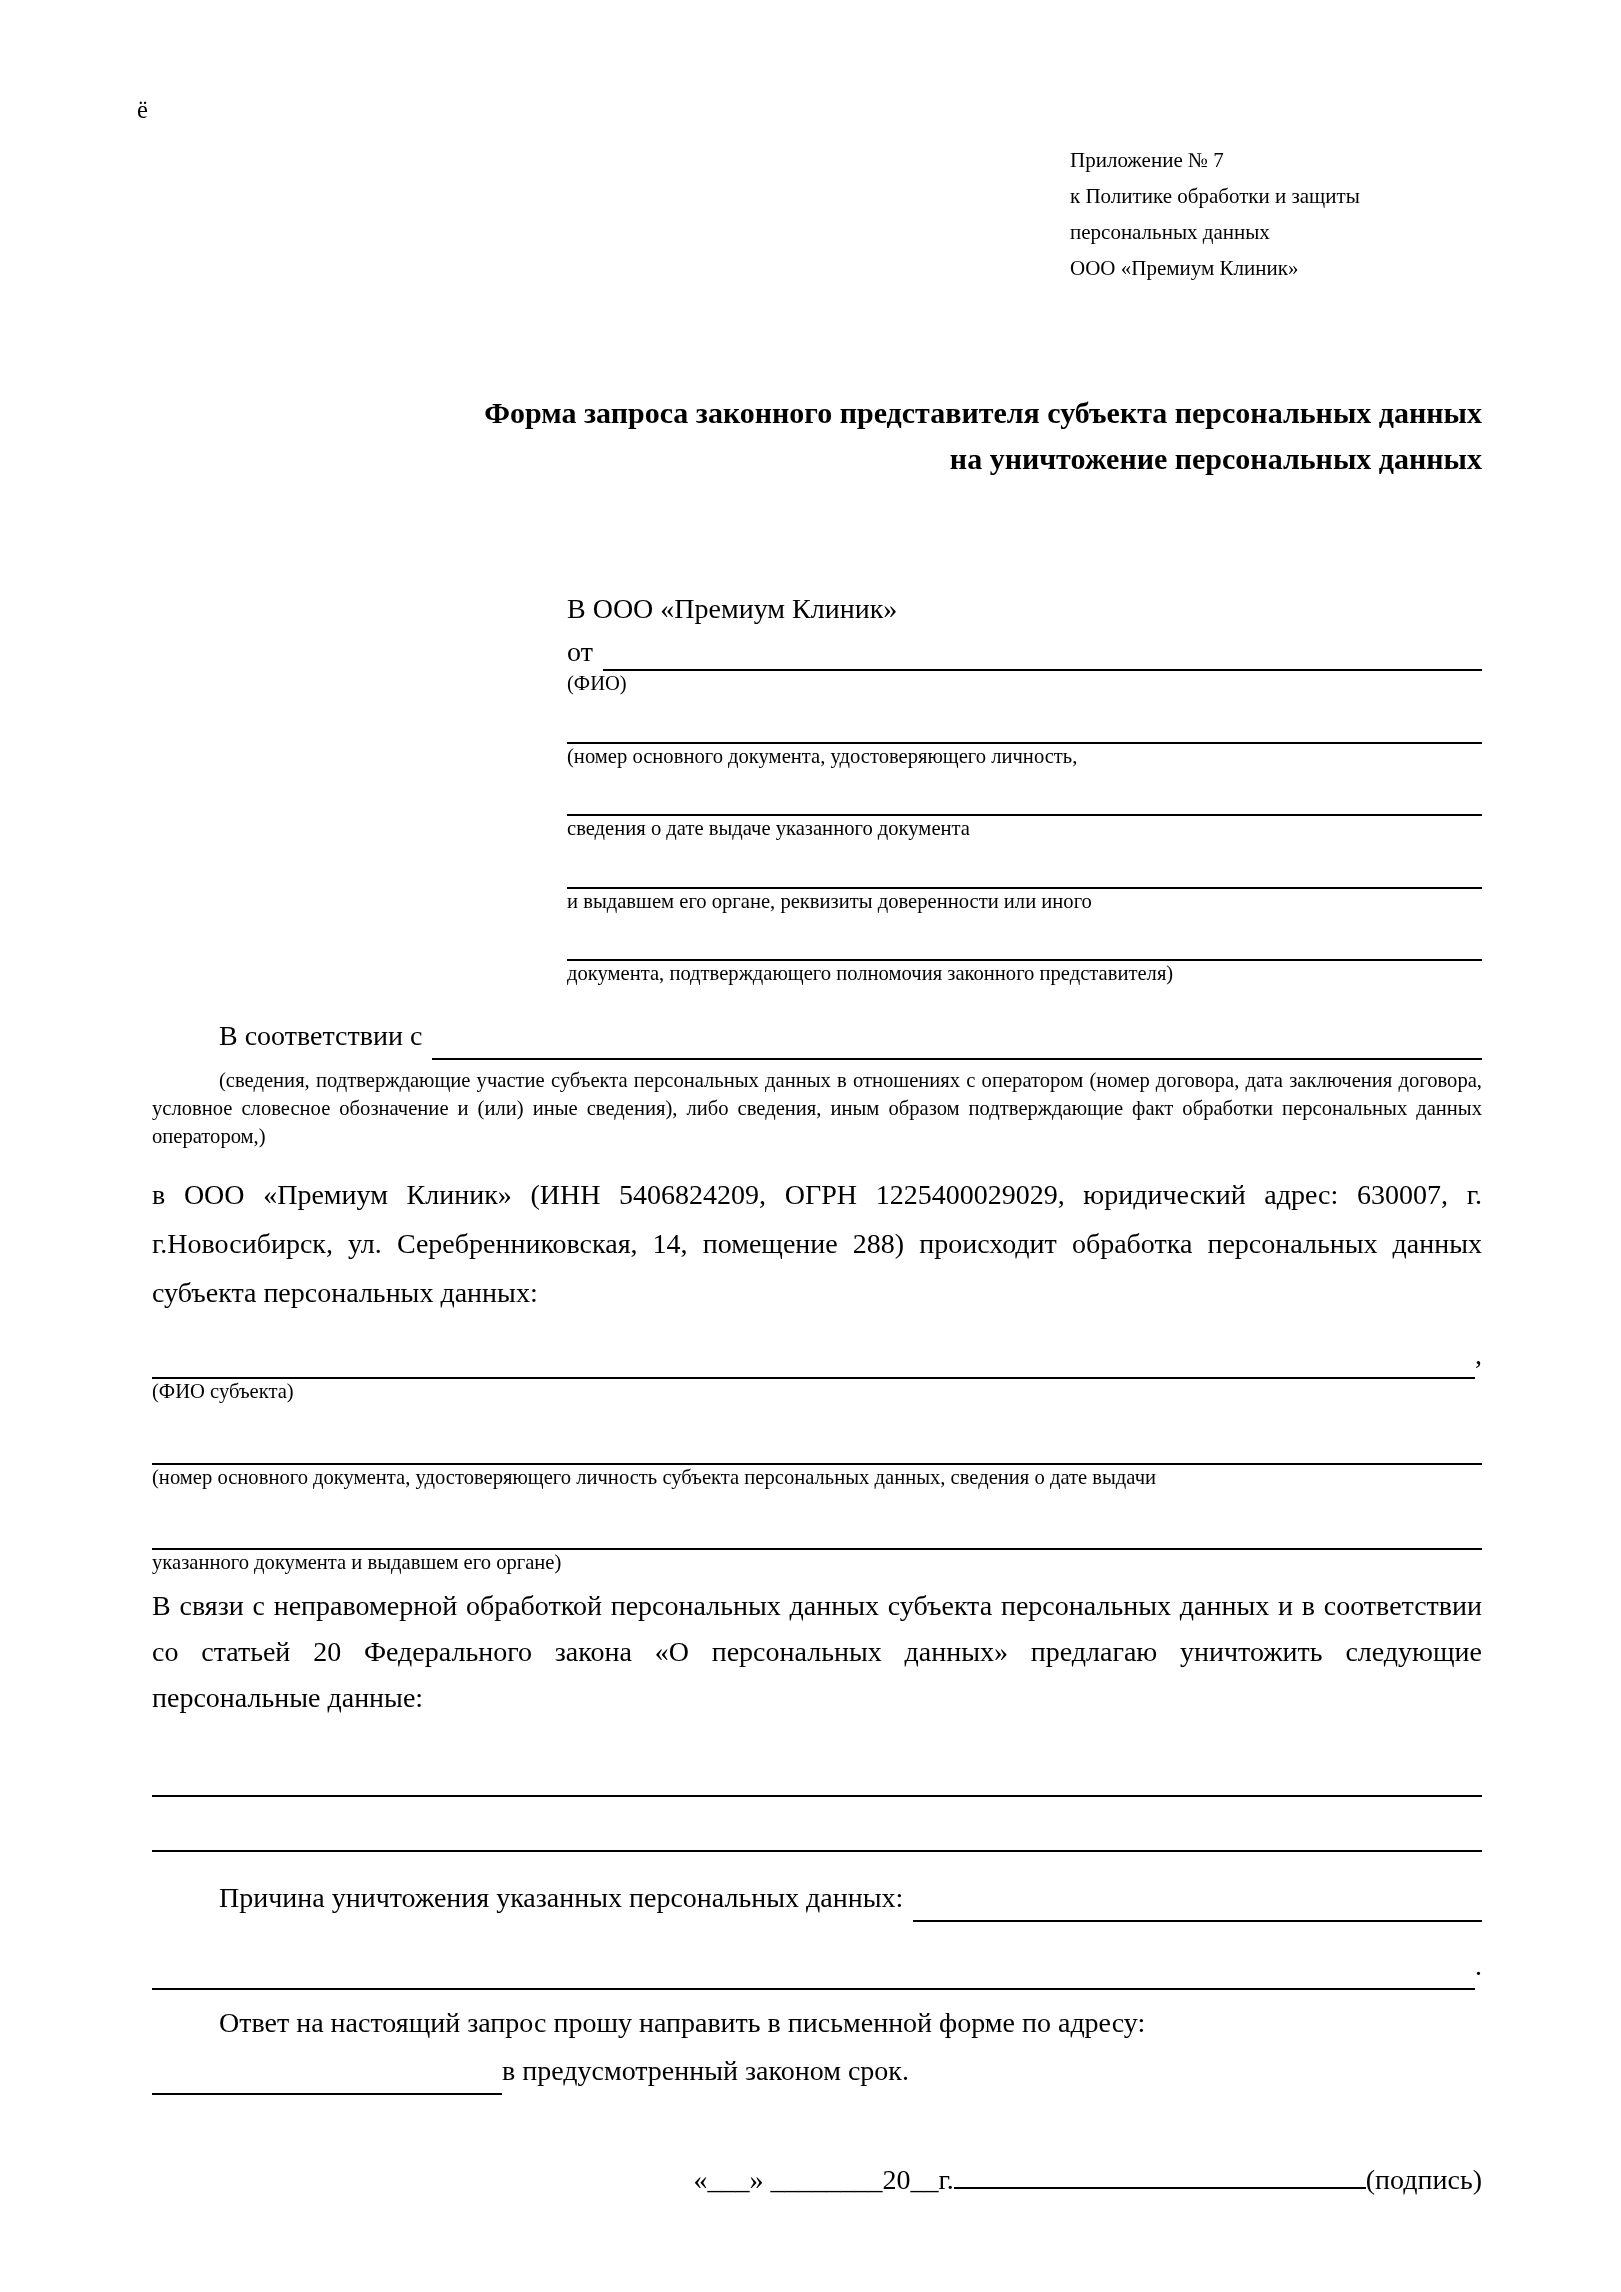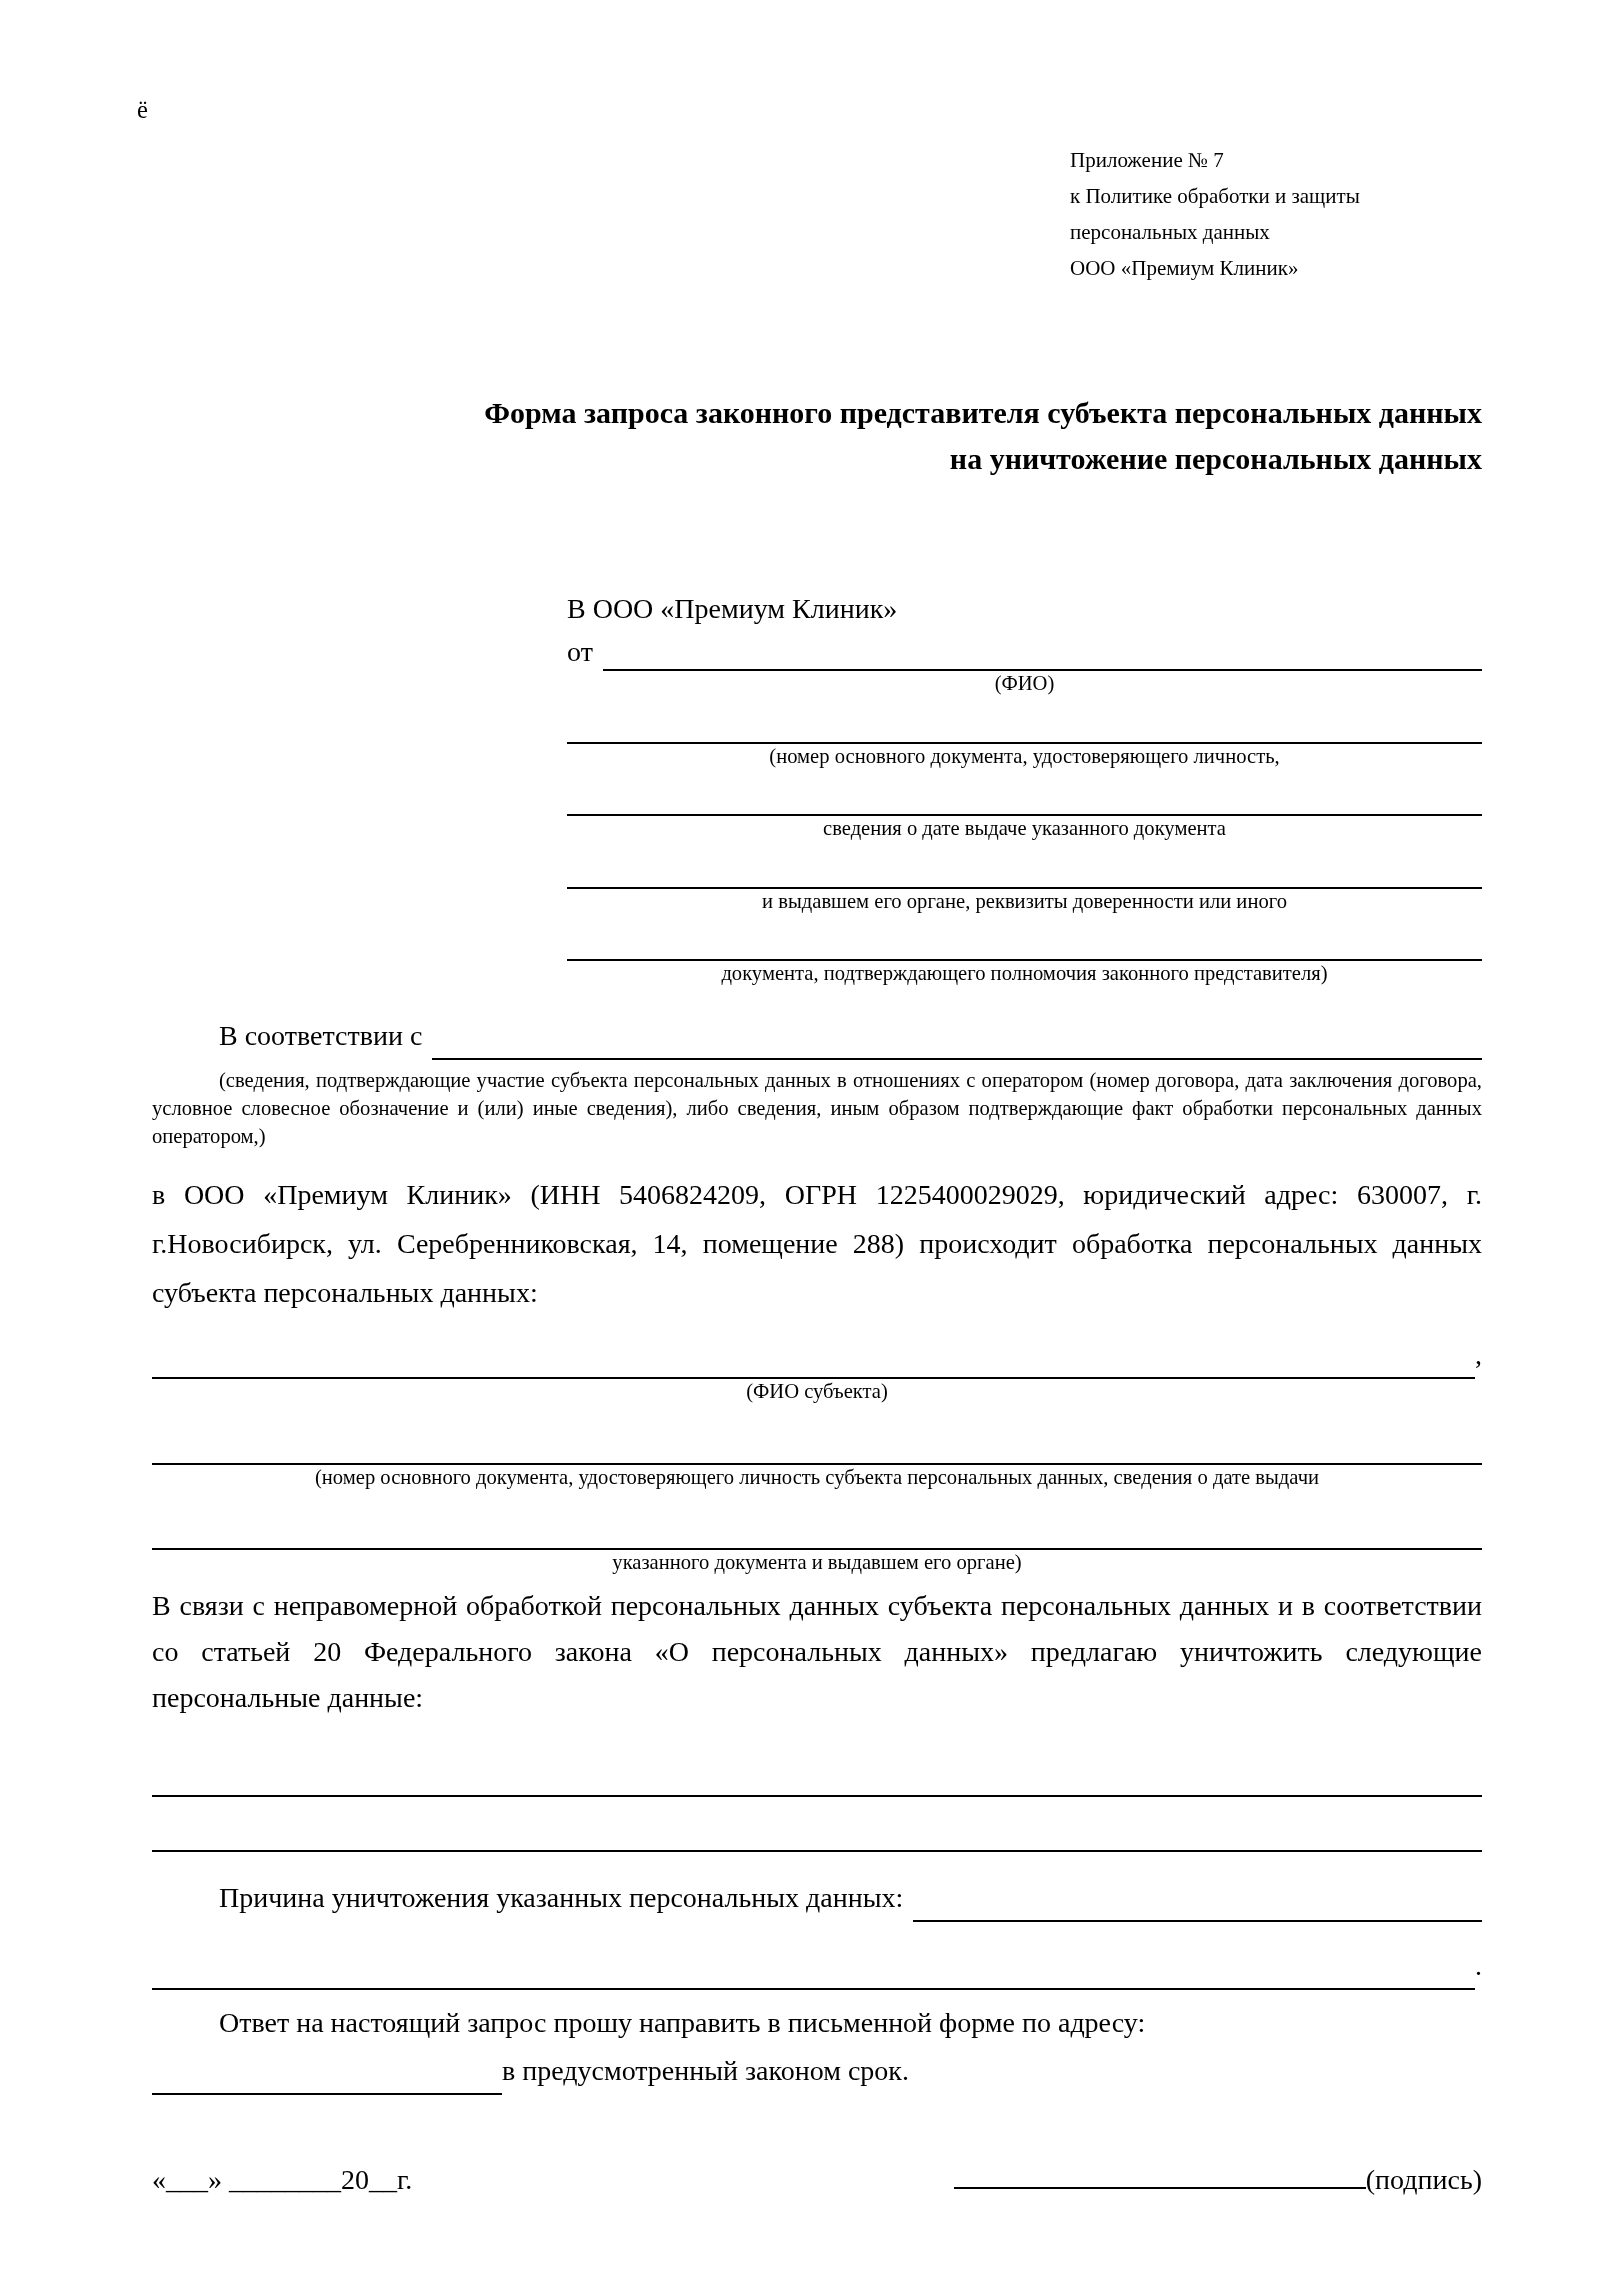--- a/index.html
+++ b/index.html
@@ -10,30 +10,30 @@
     font-family:"Liberation Serif","DejaVu Serif",serif;
     overflow:hidden;
   }
   .corner{position:absolute;left:137px;top:96px;font-size:24.5px;}
   .header{position:absolute;left:1070px;top:142px;width:431px;font-size:21px;line-height:36px;}
   .title{position:absolute;left:147px;top:390px;width:1335px;text-align:right;font-weight:bold;font-size:30px;line-height:46px;}
   .recipient{position:absolute;left:567px;top:589px;width:915px;font-size:28px;line-height:39px;}
   .row{display:flex;align-items:flex-end;}
   .row .lbl{white-space:nowrap;padding-right:9.8px;}
   .fill{flex:1 1 auto;border-bottom:2px solid #000;}
-  .caption{font-size:20.6px;line-height:25.5px;text-align:center;font-weight:normal;}
+  .caption{font-size:20.6px;line-height:25.5px;text-align:left;font-weight:normal;}
   .blank{border-bottom:2px solid #000;height:45px;}
   .bodytext{position:absolute;left:152px;top:1012px;width:1330px;font-size:28px;line-height:48px;}
   .par{text-align:justify;margin:0;}
   .small-par{font-size:20.6px;line-height:28px;text-align:justify;text-indent:67px;margin-top:5.9px;}
   .indent{display:inline-block;width:67px;}
   .op-par{line-height:49px;}
   .tail-line{display:inline-block;width:350px;border-bottom:2px solid #000;}
   .sig-line{display:inline-block;width:412px;border-bottom:2px solid #000;height:33px;}
-  .daterow{display:flex;justify-content:space-between;align-items:flex-end;margin-top:59px;}
+  .daterow{display:flex;justify-content:flex-end;align-items:flex-end;margin-top:59px;}
   .mt8{margin-top:7.8px;} .mt10{margin-top:9.8px;} .mt14{margin-top:13.7px;}
   .mt20{margin-top:19.6px;} .mt22{margin-top:21.6px;} .mt30{margin-top:29px;}
   .mt36{margin-top:35px;} .mt54{margin-top:53px;}
   .h42{height:41px;}
   .nowrap{white-space:nowrap;}
 </style>
 </head>
 <body>
 
 <div class="page">

